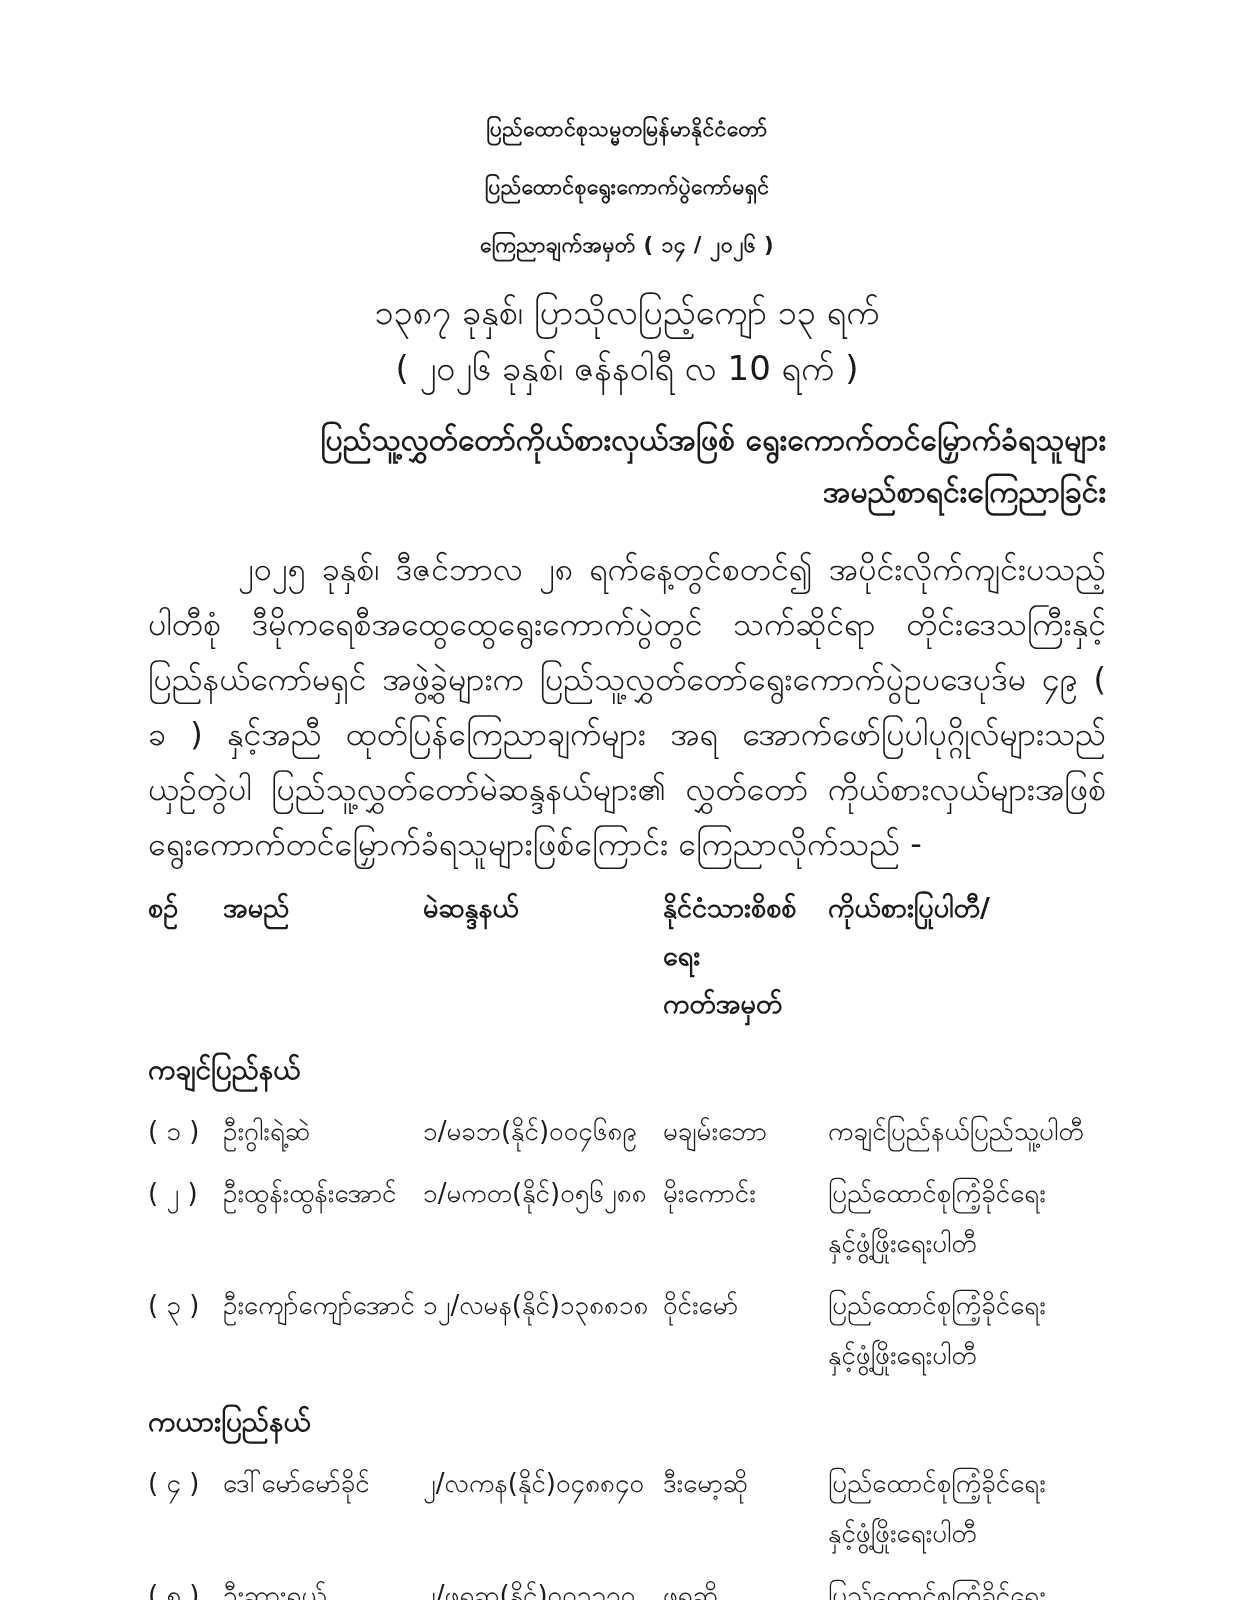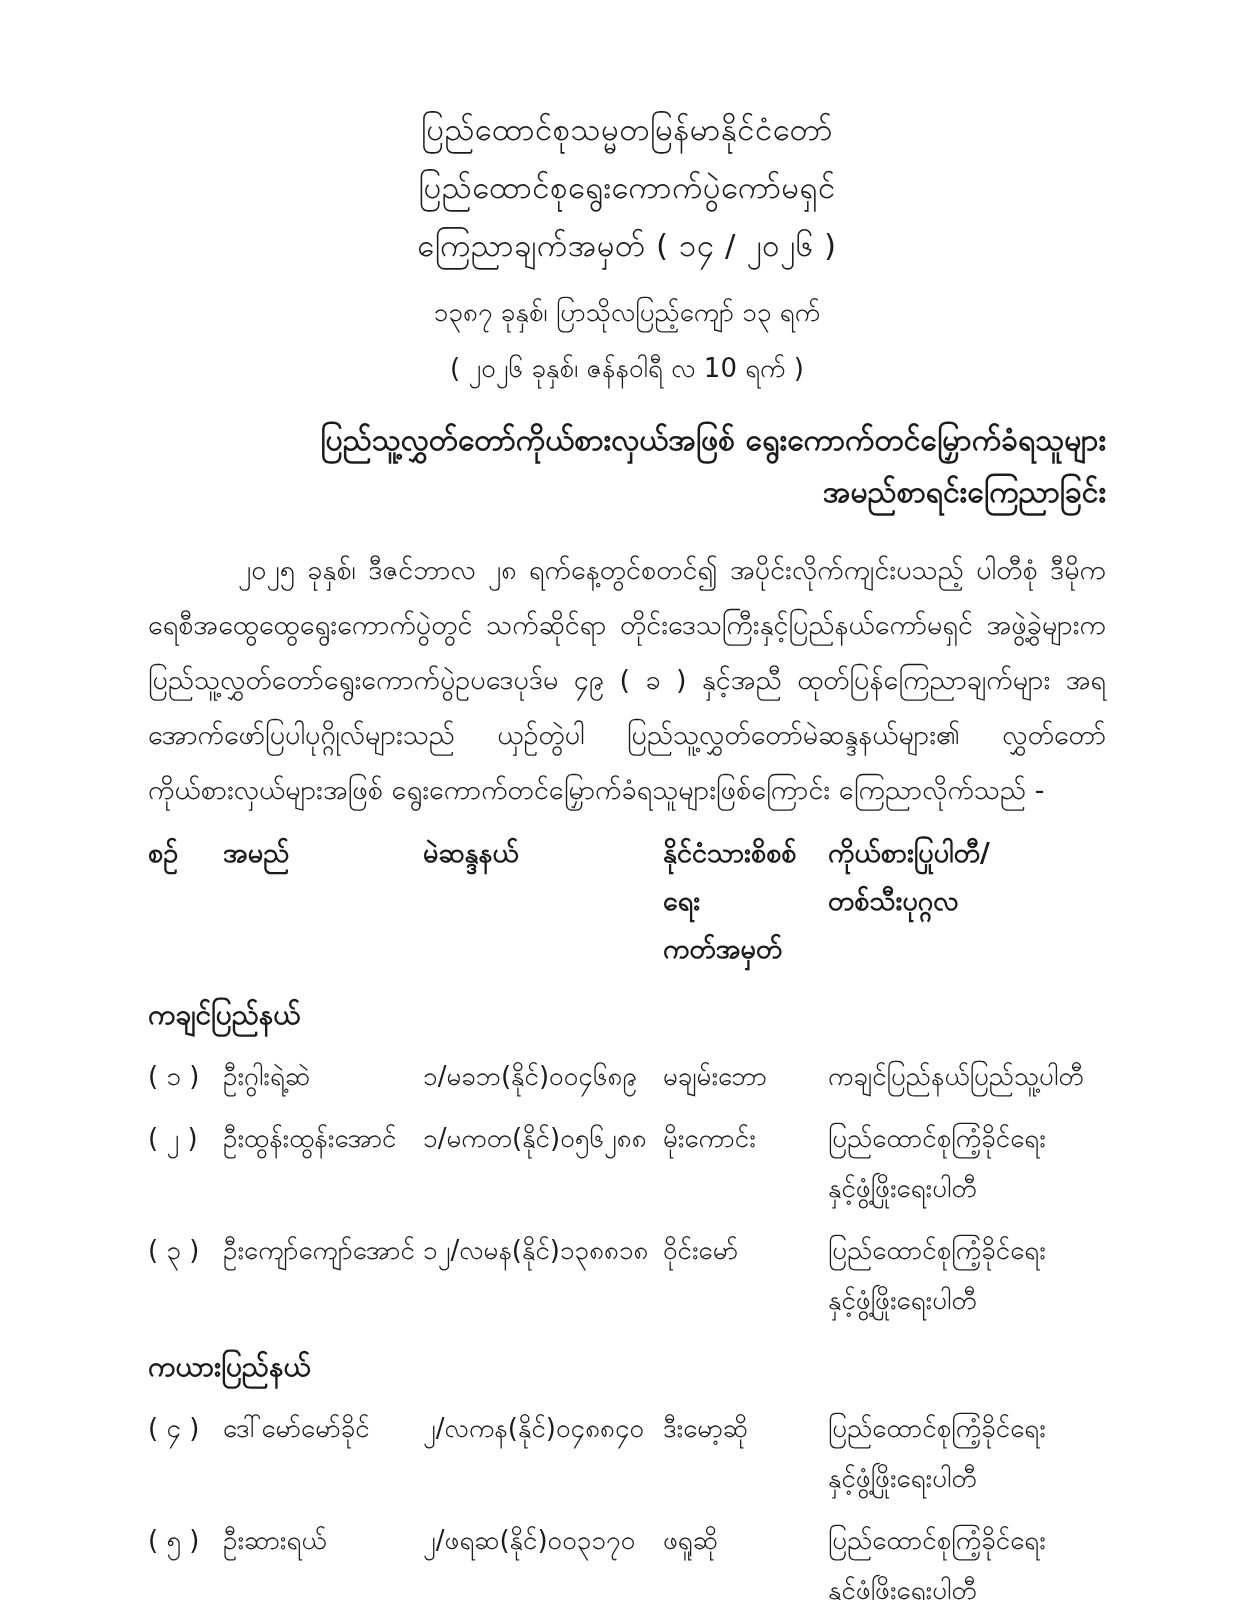--- a/index.html
+++ b/index.html
@@ -13,40 +13,40 @@
     height: 1600px;
     background: #ffffff;
     color: #1b1b1b;
     font-family: "DejaVu Sans", sans-serif;
     box-sizing: border-box;
     padding: 100px 130px 40px 148px;
     overflow: hidden;
   }
   .title-block { text-align: center; }
   .title-line {
-    font-weight: normal;
-    font-size: 31px;
+    font-weight: bold;
+    font-size: 21px;
     line-height: 58px;
     letter-spacing: 0.5px;
   }
   .date-block { text-align: center; margin-top: 10px; }
   .date-line {
     font-weight: normal;
-    font-size: 26px;
+    font-size: 34px;
     line-height: 56px;
   }
   .subtitle-block { text-align: right; margin-top: 18px; }
   .subtitle-line {
     font-weight: bold;
     font-size: 30px;
     line-height: 52px;
   }
   .body-paragraph {
     margin-top: 24px;
-    font-size: 27px;
+    font-size: 32px;
     line-height: 55px;
     text-align: justify;
     text-indent: 90px;
   }
   .results-table { margin-top: 12px; }
   .trow {
     display: grid;
     grid-template-columns: 75px 200px 240px 165px auto;
     column-gap: 0;
     align-items: start;
@@ -102,21 +102,20 @@
     <div class="trow thead">
       <div class="c no">စဉ်</div>
       <div class="c name">အမည်</div>
       <div class="c cons">မဲဆန္ဒနယ်</div>
       <div class="c id">
         <div>နိုင်ငံသားစိစစ်ရေး</div>
         <div>ကတ်အမှတ်</div>
       </div>
       <div class="c party">
         <div>ကိုယ်စားပြုပါတီ/</div>
-        <div>တစ်သီးပုဂ္ဂလ</div>
       </div>
     </div>
 
     <div class="section-header">ကချင်ပြည်နယ်</div>
 
     <div class="trow data-row">
       <div class="c no">( ၁ )</div>
       <div class="c name">ဦးဂွါးရဲ့ဆဲ</div>
       <div class="c id">၁/မခဘ(နိုင်)၀၀၄၆၈၉</div>
       <div class="c cons">မချမ်းဘော</div>

